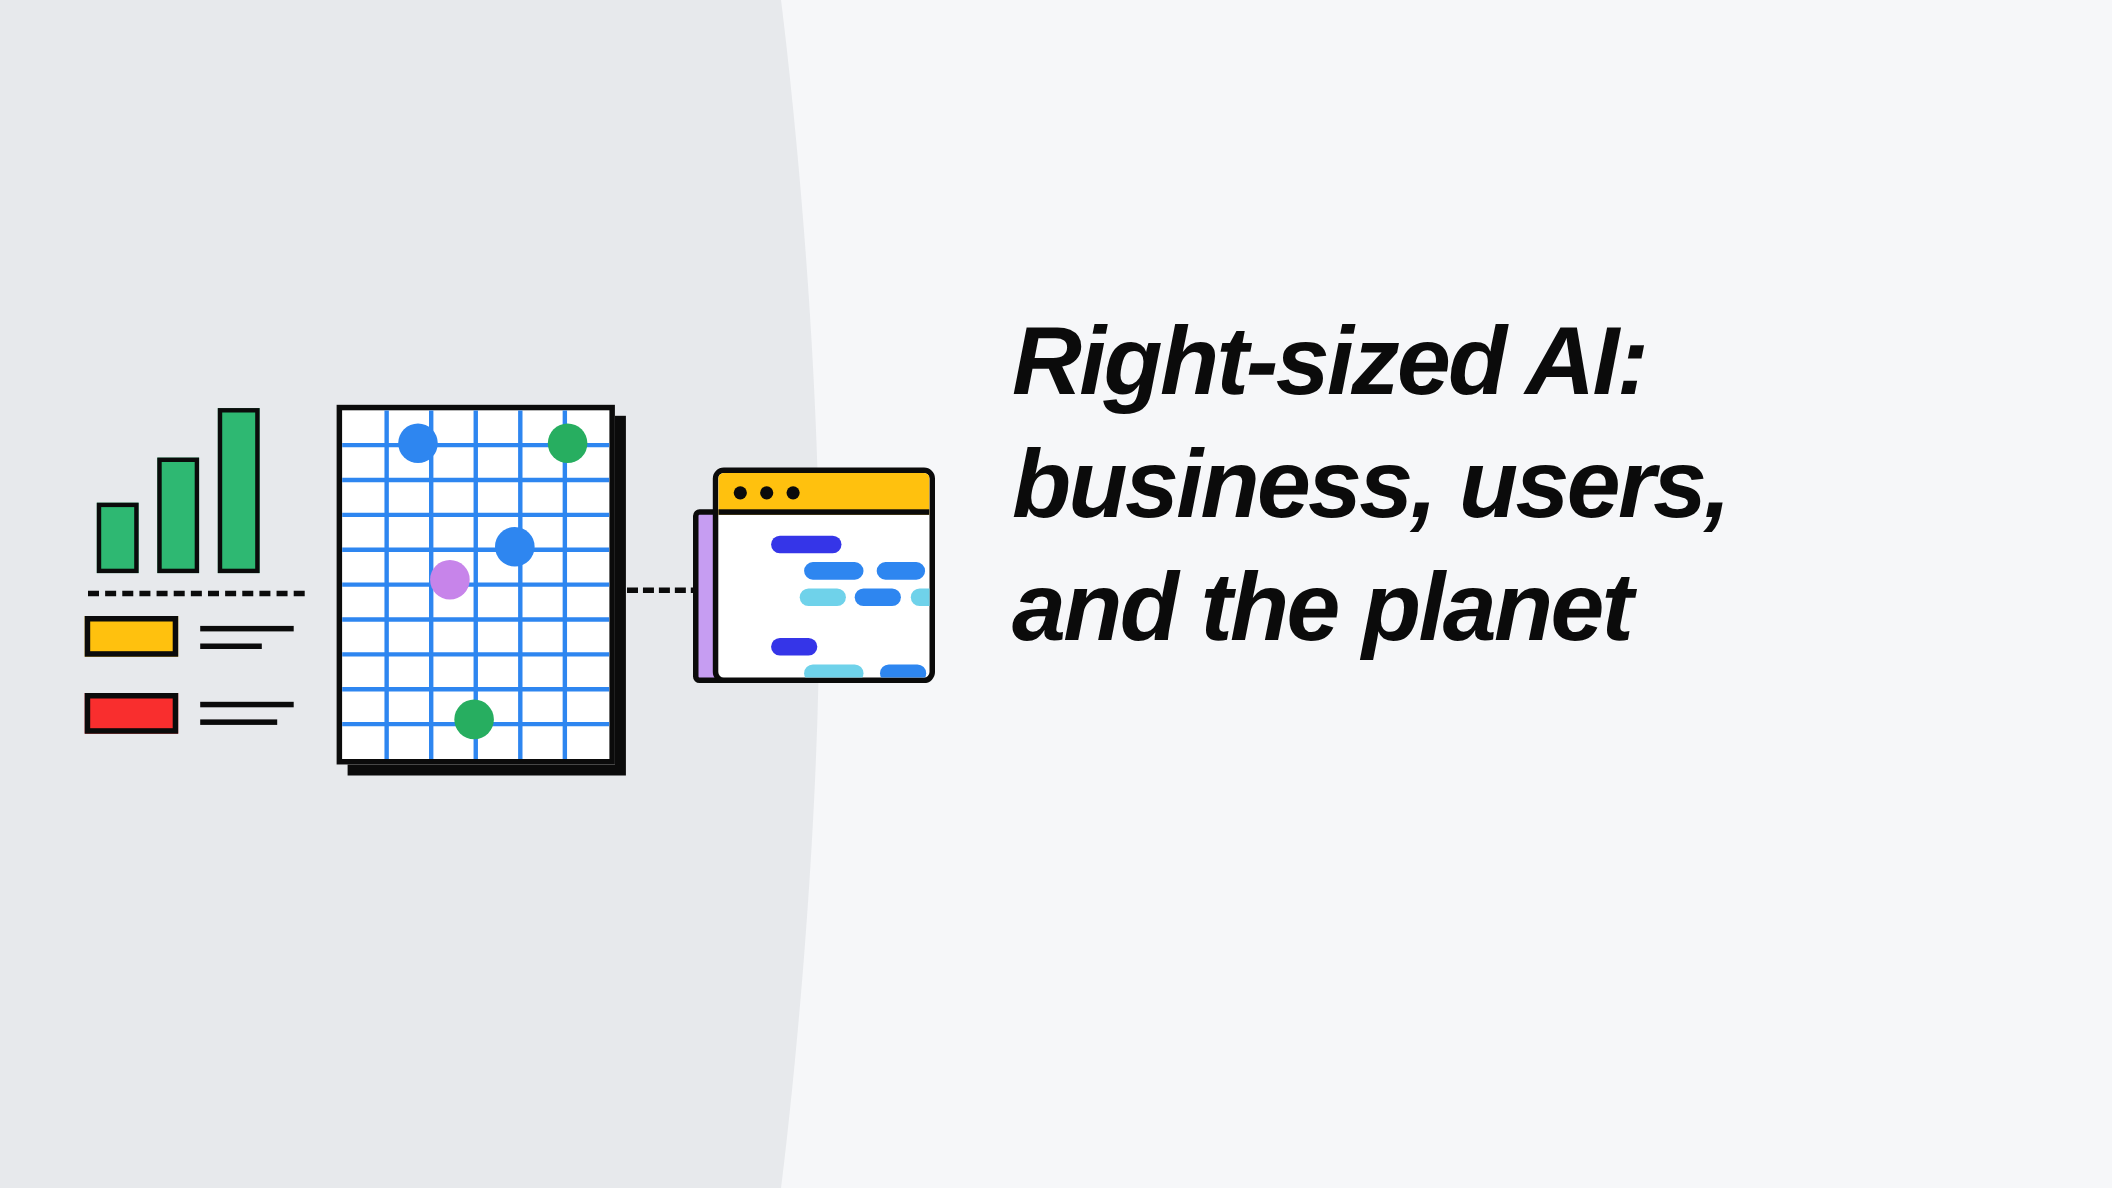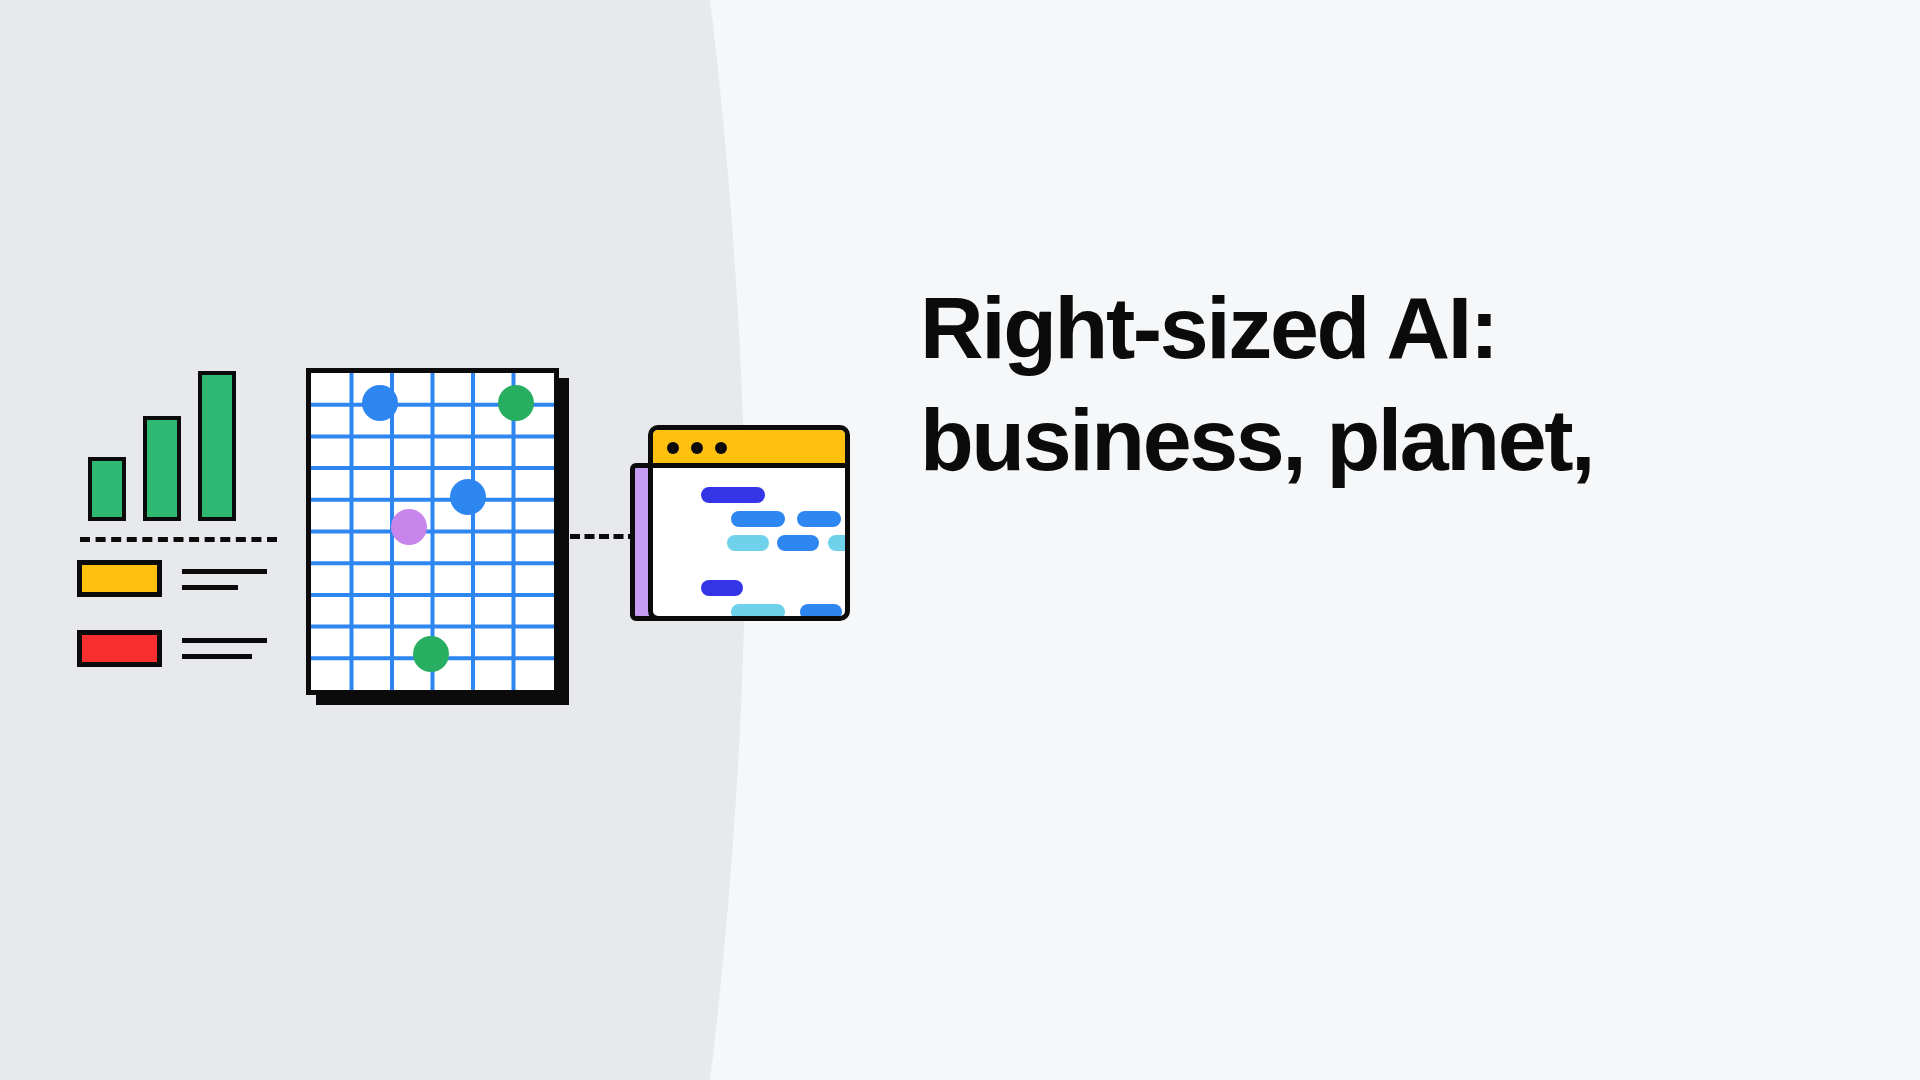--- a/index.html
+++ b/index.html
@@ -153,21 +153,21 @@
     top: 272px;
     width: 880px;
     font-family: "Liberation Sans", sans-serif;
     font-weight: bold;
     font-size: 88px;
     line-height: 112px;
     letter-spacing: -2.4px;
     color: #0B0B0B;
     margin: 0;
   }
-  .headline-line { display: block; white-space: pre; }
+  .headline-line { display: block; white-space: pre; font-style: italic; }
 </style>
 </head>
 <body>
 
 <div class="stage">
 
   <div class="bg-right"></div>
   <svg class="bg-curve" viewBox="0 0 1920 1080" preserveAspectRatio="none">
     <path d="M 0 0 L 710 0 C 710 0 745 270 745 540 C 745 810 710 1080 710 1080 L 0 1080 Z" fill="#E7E9EC"></path>
   </svg>
@@ -246,16 +246,17 @@
           <div class="code-line" style="left:147px; top:174px; width:42px; background:#2E86F0;"></div>
 
         </div>
       </div>
     </div>
 
   </div>
 
   <h1 class="headline">
     <span class="headline-line">Right-sized AI:</span>
-    <span class="headline-line">business, planet,</span>
+    <span class="headline-line">business, users,</span>
+    <span class="headline-line">and the planet</span>
   </h1>
 
 </div>
 
 </body></html>

